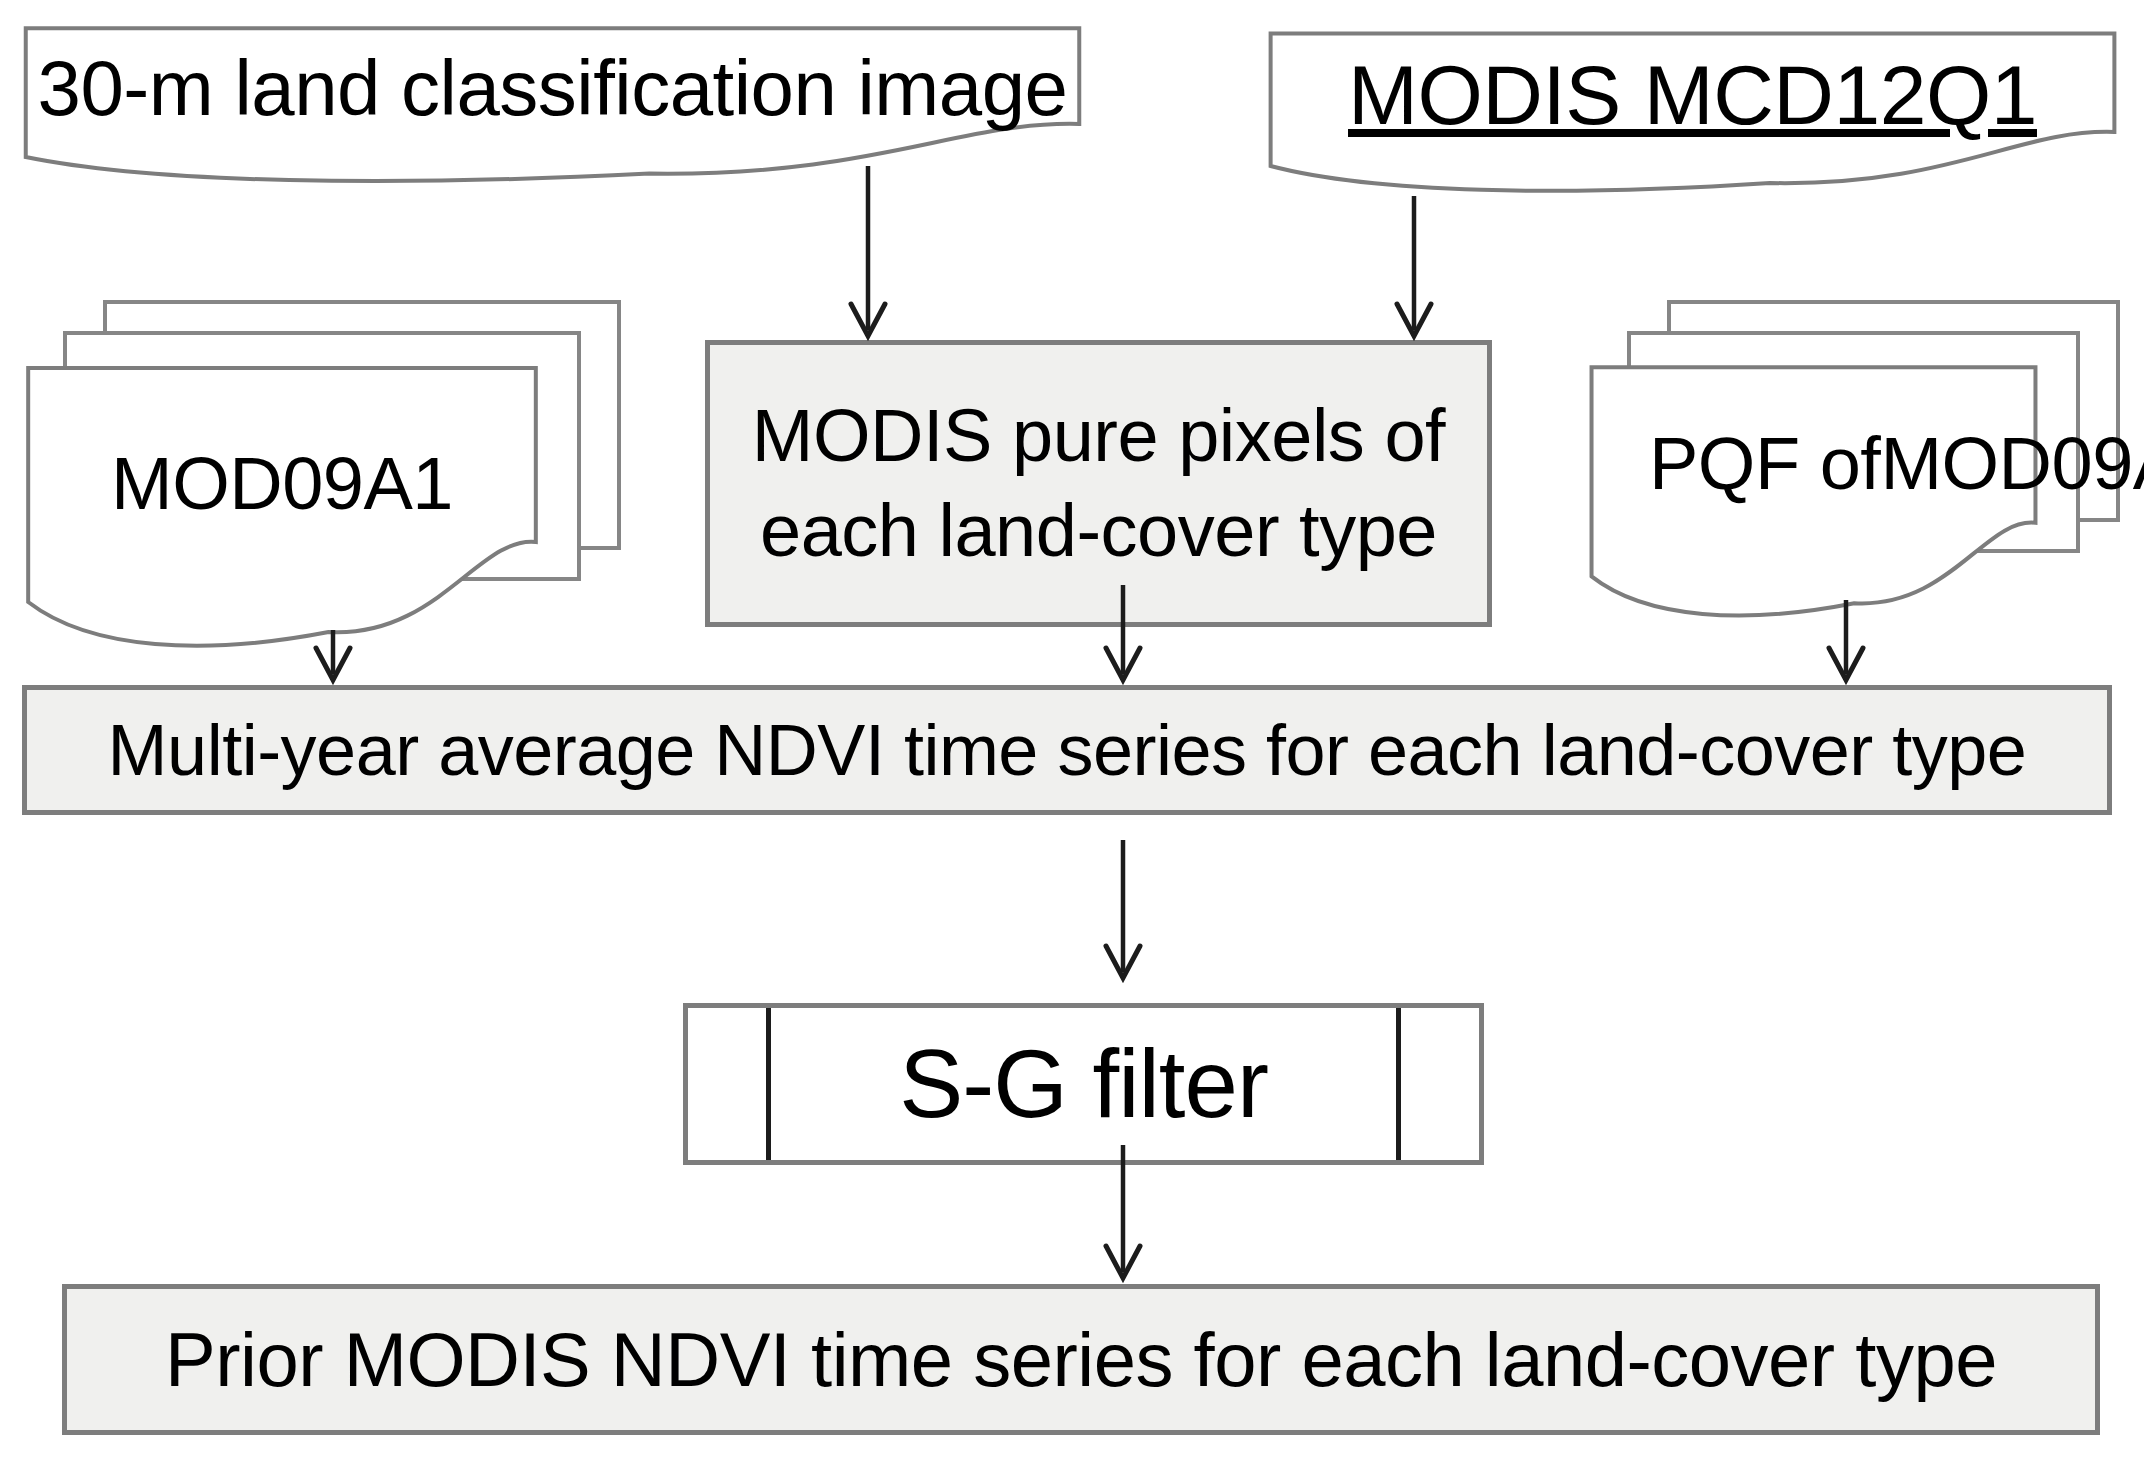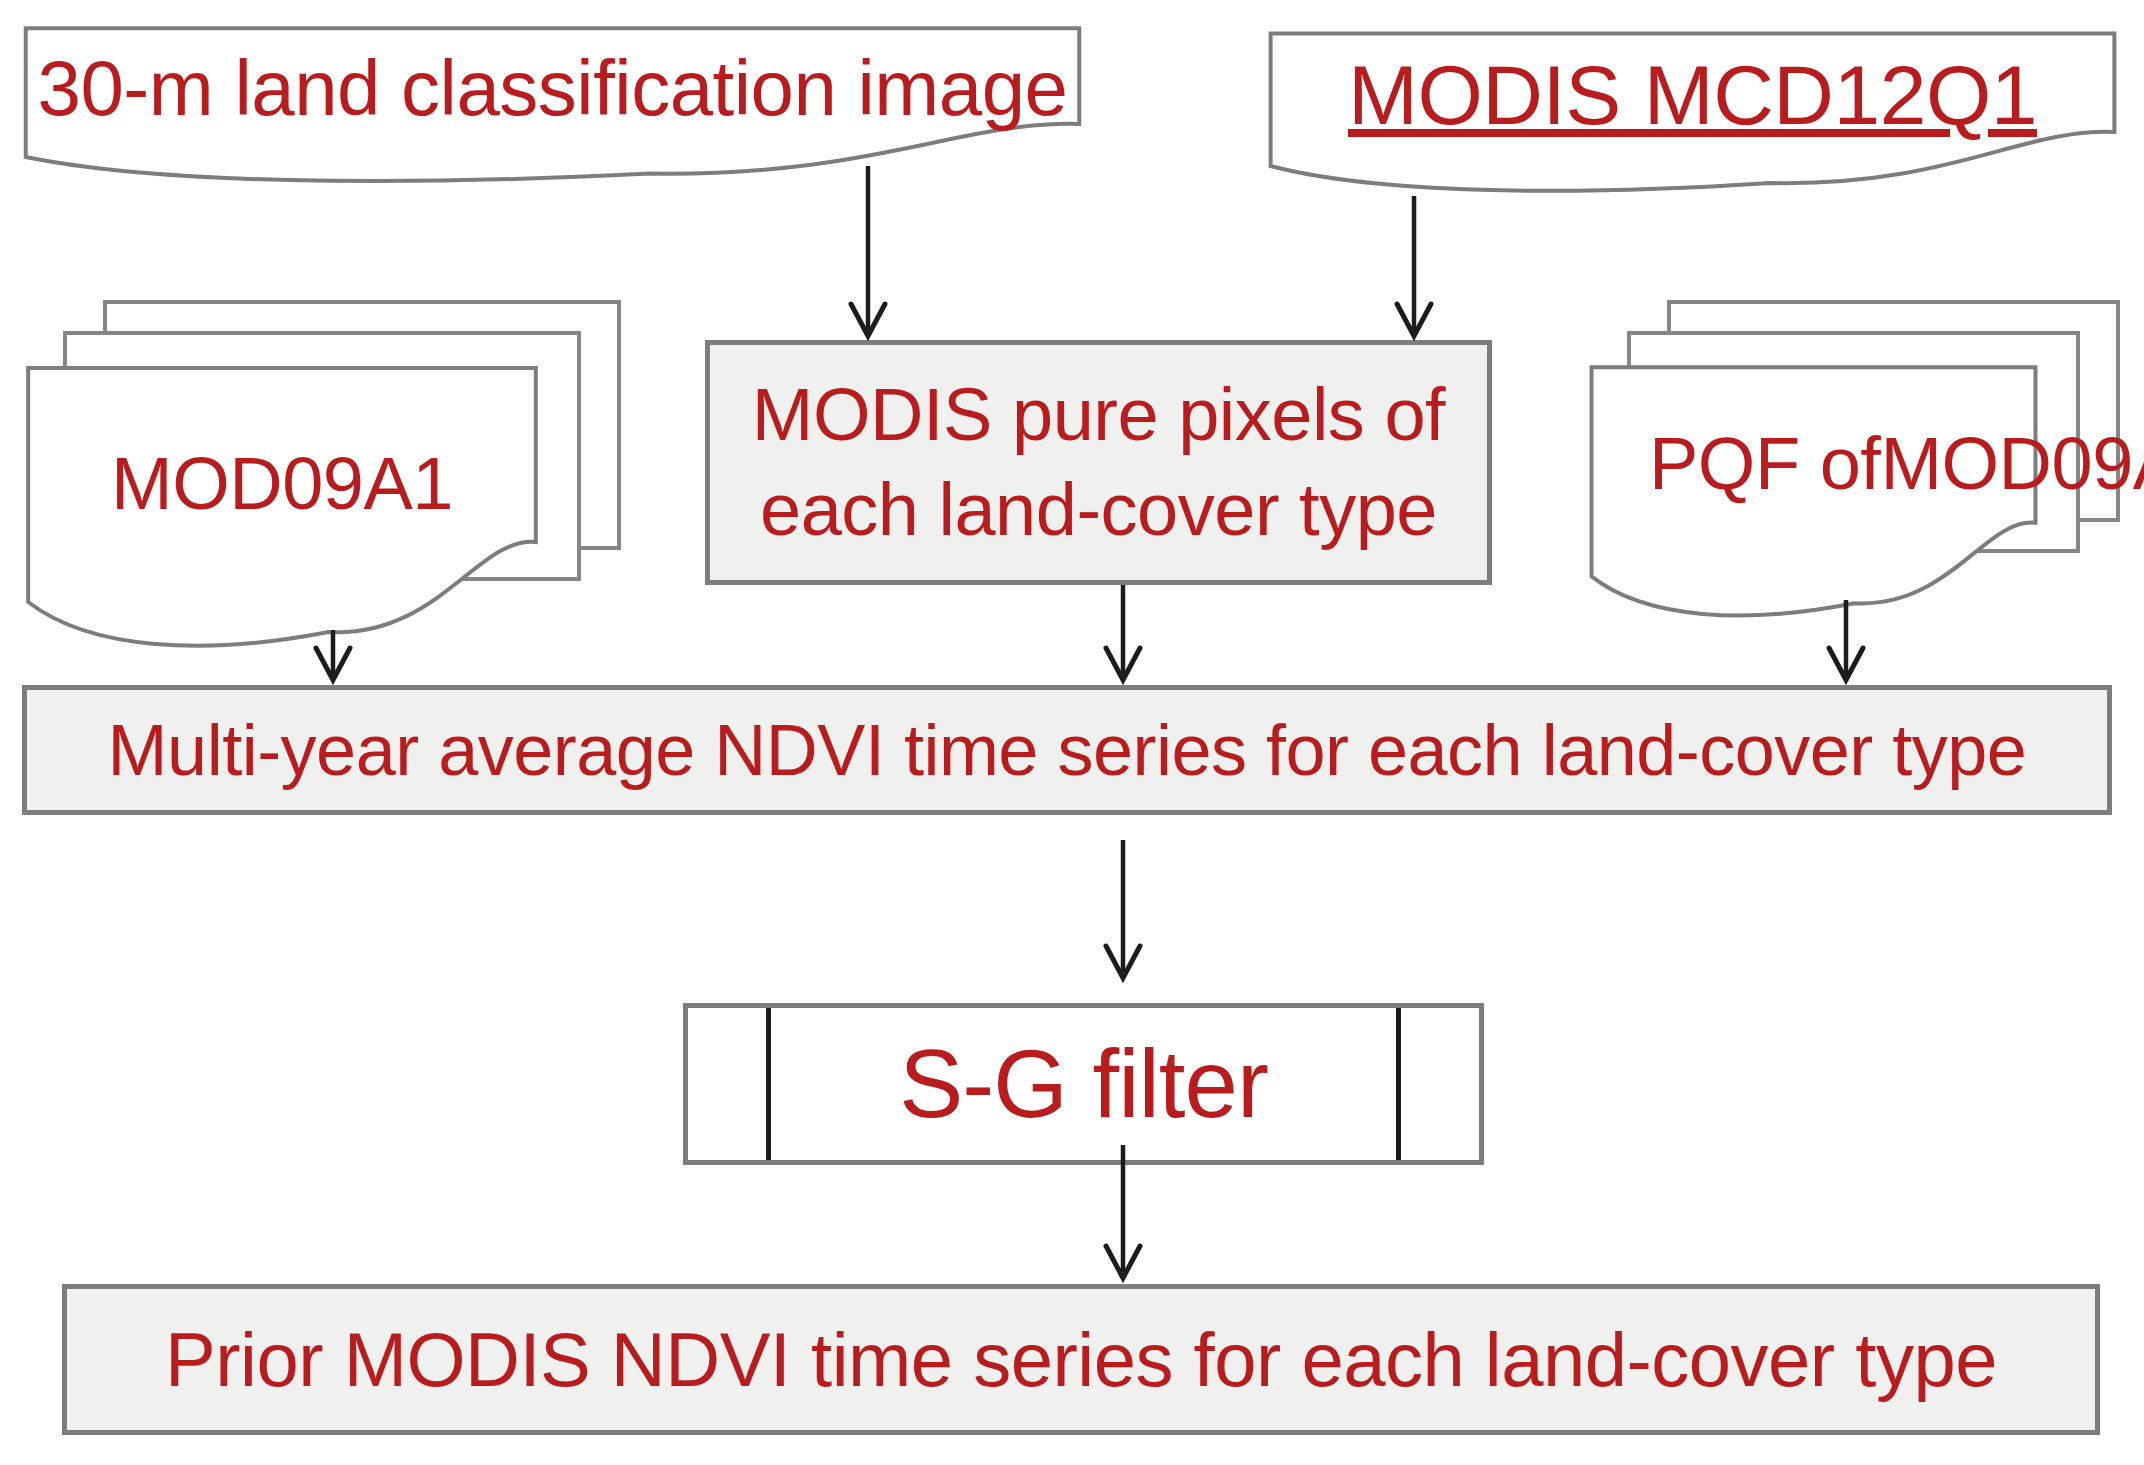--- a/index.html
+++ b/index.html
@@ -2,21 +2,21 @@
 <html><head>
 <meta charset="utf-8">
 <style>
   html, body { margin: 0; padding: 0; background: #ffffff; }
   .canvas {
     position: relative;
     width: 2144px;
     height: 1465px;
     background: #ffffff;
     font-family: "Liberation Sans", sans-serif;
-    color: #b91c1c;
+    color: #000000;
     overflow: hidden;
   }
   .node { position: absolute; }
   .node svg.shape { position: absolute; inset: 0; width: 100%; height: 100%; overflow: visible; }
   .shape path { fill: #ffffff; stroke: #7d7d7d; stroke-width: 4; vector-effect: non-scaling-stroke; }
   .label {
     position: absolute; inset: 0;
     display: flex; align-items: center; justify-content: center;
     text-align: center; line-height: 1.28; white-space: pre;
     letter-spacing: -0.5px;
@@ -70,21 +70,21 @@
 
   <div class="node" style="left:23px; top:300px; width:600px; height:370px;">
     <div class="sheet" style="left:80px; top:0px; width:518px; height:250px;"></div>
     <div class="sheet" style="left:40px; top:31px; width:518px; height:250px;"></div>
     <svg class="shape" viewBox="0 0 200 100" preserveAspectRatio="none" style="left:0; top:62px; width:518px; height:300px; position:absolute;">
       <path d="M 2 2 L 198 2 L 198 60 C 176 58 160 92 118 90 C 70 98 26 96 2 80 Z"></path>
     </svg>
     <div class="label left" style="left:0; top:78px; width:518px; height:212px; font-size:74px; padding-left:88px; box-sizing:border-box;"><br><span>MOD09A1</span></div>
   </div>
 
-  <div class="graybox" style="left:705px; top:340px; width:787px; height:245px; font-size:74px;">
+  <div class="graybox" style="left:705px; top:340px; width:787px; height:287px; font-size:74px;">
     <div><span>MODIS pure pixels of</span><br><span>each land-cover type</span></div>
   </div>
 
   <div class="node" style="left:1587px; top:300px; width:535px; height:330px;">
     <div class="sheet" style="left:80px; top:0px; width:453px; height:222px;"></div>
     <div class="sheet" style="left:40px; top:31px; width:453px; height:222px;"></div>
     <svg class="shape" viewBox="0 0 200 100" preserveAspectRatio="none" style="left:0; top:62px; width:453px; height:268px; position:absolute;">
       <path d="M 2 2 L 198 2 L 198 60 C 176 58 160 92 118 90 C 70 98 26 96 2 80 Z"></path>
     </svg>
     <div class="label left" style="left:0; top:64px; width:453px; height:200px; font-size:74px; padding-left:62px; box-sizing:border-box;"><span>PQF of</span><br><span>MOD09A1</span></div>

